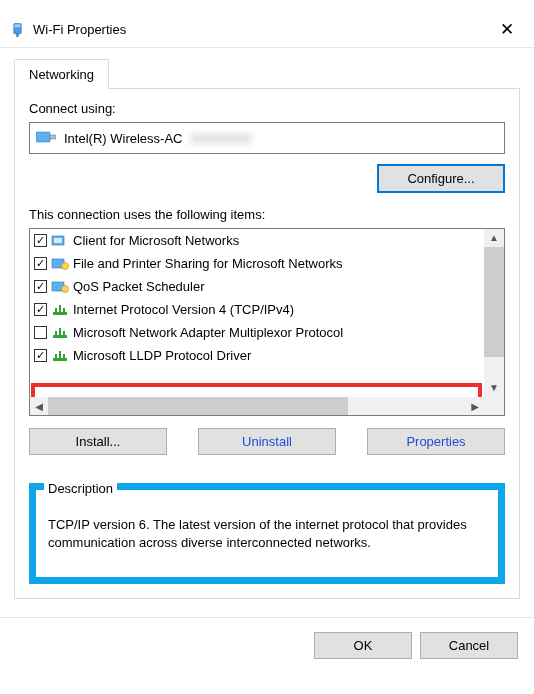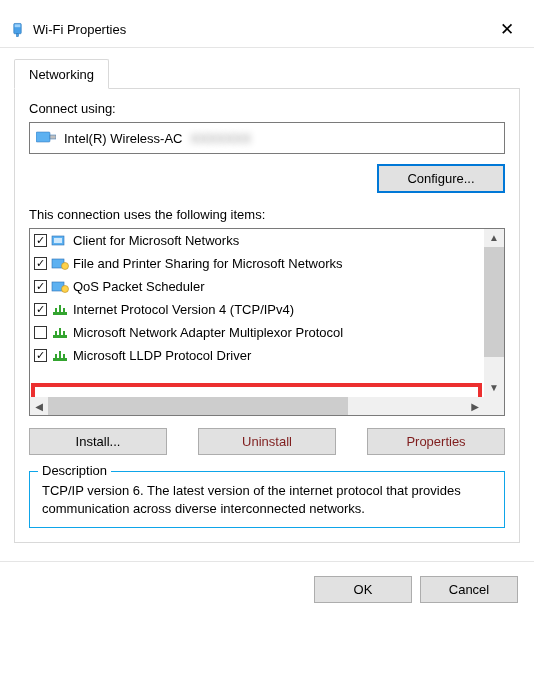--- a/index.html
+++ b/index.html
@@ -13,42 +13,42 @@
 .content { padding: 10px 14px 0 14px; }
 .tabstrip { display: flex; border-bottom: 1px solid #d9d9d9; }
 .tab { padding: 7px 14px 6px; border: 1px solid #d9d9d9; border-bottom: 1px solid #fff; background: #fff; border-radius: 2px 2px 0 0; position: relative; top: 1px; }
 .panel { border: 1px solid #d9d9d9; border-top: none; padding: 12px 14px 14px; }
 .adapter-box { border: 1px solid #7a7a7a; padding: 4px 6px; display: flex; align-items: center; gap: 8px; margin: 6px 0 10px; height: 32px; }
 .adapter-ico { width: 20px; height: 16px; }
 .adapter-ico rect { fill:#5db1f1; stroke:#2a6fb4; stroke-width:.5; }
 .adapter-ico .plug { fill:#bfbfbf; }
 .conf-row { text-align: right; margin-bottom: 14px; }
 .btn { display:inline-block; min-width: 128px; padding: 5px 10px; border: 1px solid #adadad; background: #e1e1e1; text-align:center; }
-.btn.disabled { color: #7f1d1d; margin-left: 31px; }
+.btn.disabled { color: #1d4ed8; margin-left: 31px; }
 .btn.blue { border: 2px solid #0078d7; }
 .listbox { position: relative; border: 1px solid #7a7a7a; height: 188px; margin-top: 6px; }
 .list-inner { position:absolute; left:0; right:21px; top:0; bottom:18px; overflow:hidden; }
 .row { display:flex; align-items:center; height:23px; padding-left:4px; gap:4px; white-space:nowrap; }
 .chk { width:13px; height:13px; border:1px solid #333; display:flex; align-items:center; justify-content:center; font-size:11px; line-height:11px; }
 .ico { width:18px; height:16px; display:flex; align-items:center; justify-content:center; }
 .ico svg { width:18px; height:16px; }
 .row-text { }
 .sel .row-text { background:#0178d7; color:#fff; padding:0 2px; }
 .highlight-box { position:absolute; border:4px solid #ec2f2f; left:1px; right:22px; top:154px; height:30px; pointer-events:none; }
 .vscroll { position:absolute; right:0; top:0; bottom:18px; width:20px; background:#f0f0f0; display:flex; flex-direction:column; align-items:center; }
 .vscroll .arr { height:18px; width:100%; text-align:center; font-size:10px; color:#555; line-height:18px; }
 .vscroll .thumb-v { flex:0 0 110px; background:#cdcdcd; width:100%; }
 .vscroll .track { flex:1; }
 .hscroll { position:absolute; left:0; right:20px; bottom:0; height:18px; background:#f0f0f0; display:flex; align-items:center; }
 .hscroll .arr { width:18px; text-align:center; font-size:10px; color:#555; }
 .hscroll .thumb-h { width:300px; height:100%; background:#cdcdcd; }
 .corner { position:absolute; right:0; bottom:0; width:20px; height:18px; background:#f0f0f0; }
 .item-btns { display:flex; gap:0; margin-top:12px; }
 .item-btns .btn { flex:1; min-width:0; }
-.fieldset { margin-top:16px; border:1px solid #0ea5e9; padding:10px 12px; position:relative; }
+.fieldset { margin-top:28px; border:7px solid #0ea5e9; padding:26px 12px; position:relative; }
 .fieldset .legend { position:absolute; top:-9px; left:8px; background:#fff; padding:0 4px; }
 .desc-text { line-height:1.35; }
 .footer { display:flex; justify-content:flex-end; gap:8px; padding:14px 16px; border-top:1px solid #e5e5e5; margin-top:18px; }
 .footer .btn { min-width:98px; }
 .blur { color:transparent; text-shadow:0 0 7px #888; }
 </style>
 </head>
 <body>
 
 <div class="titlebar">

